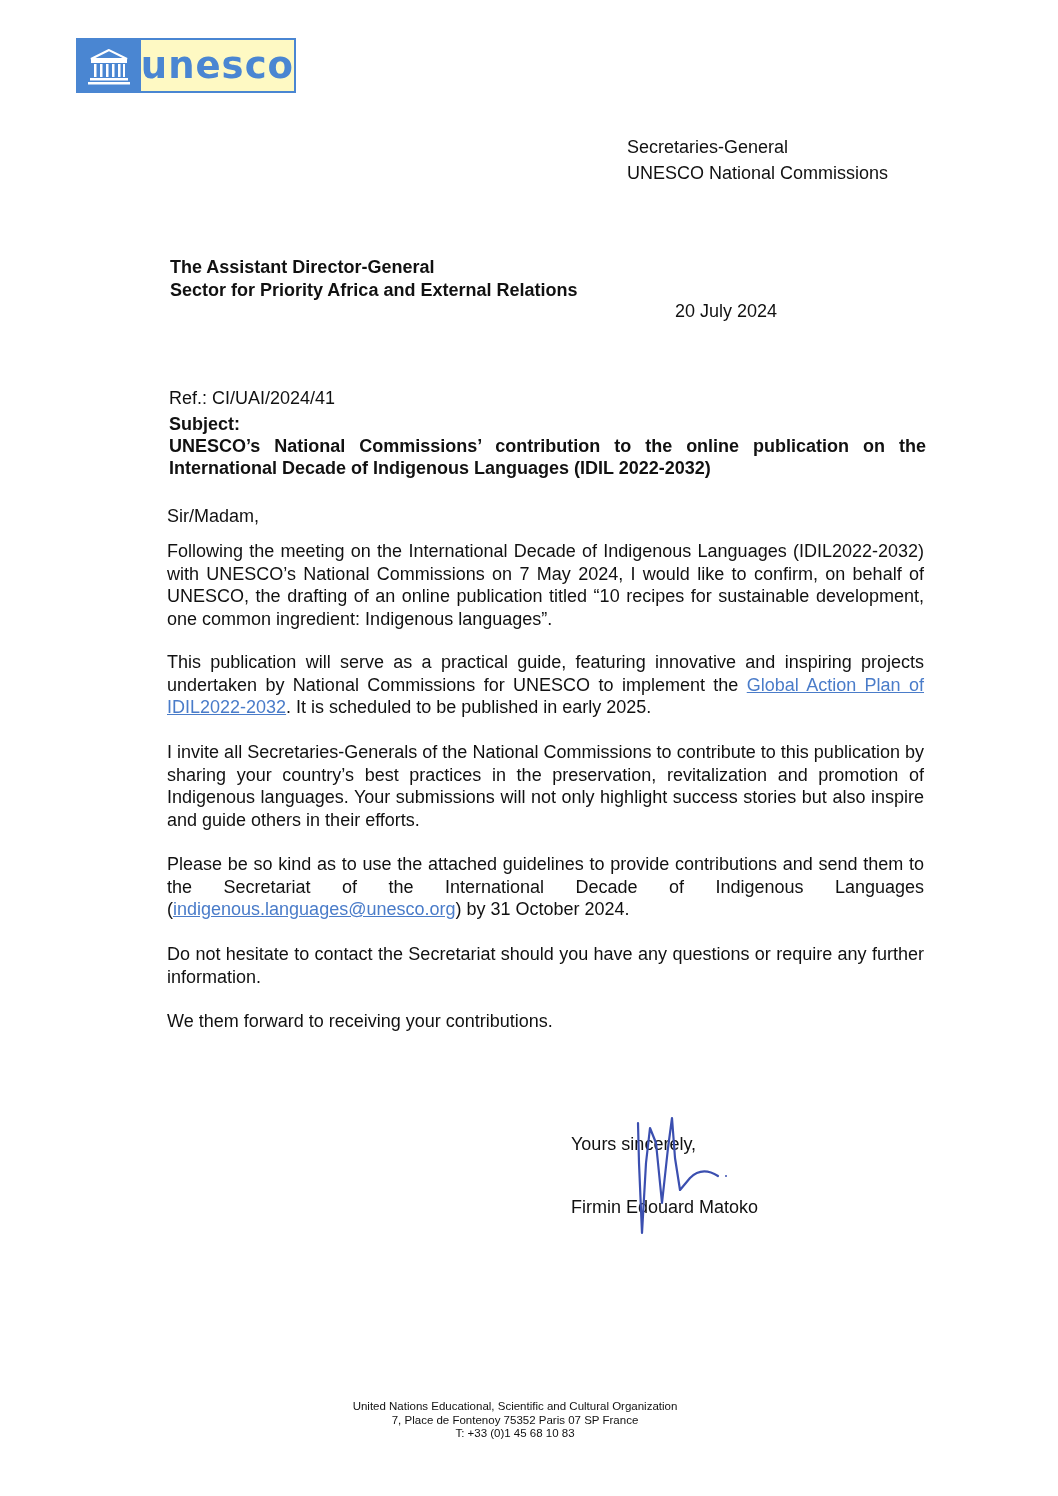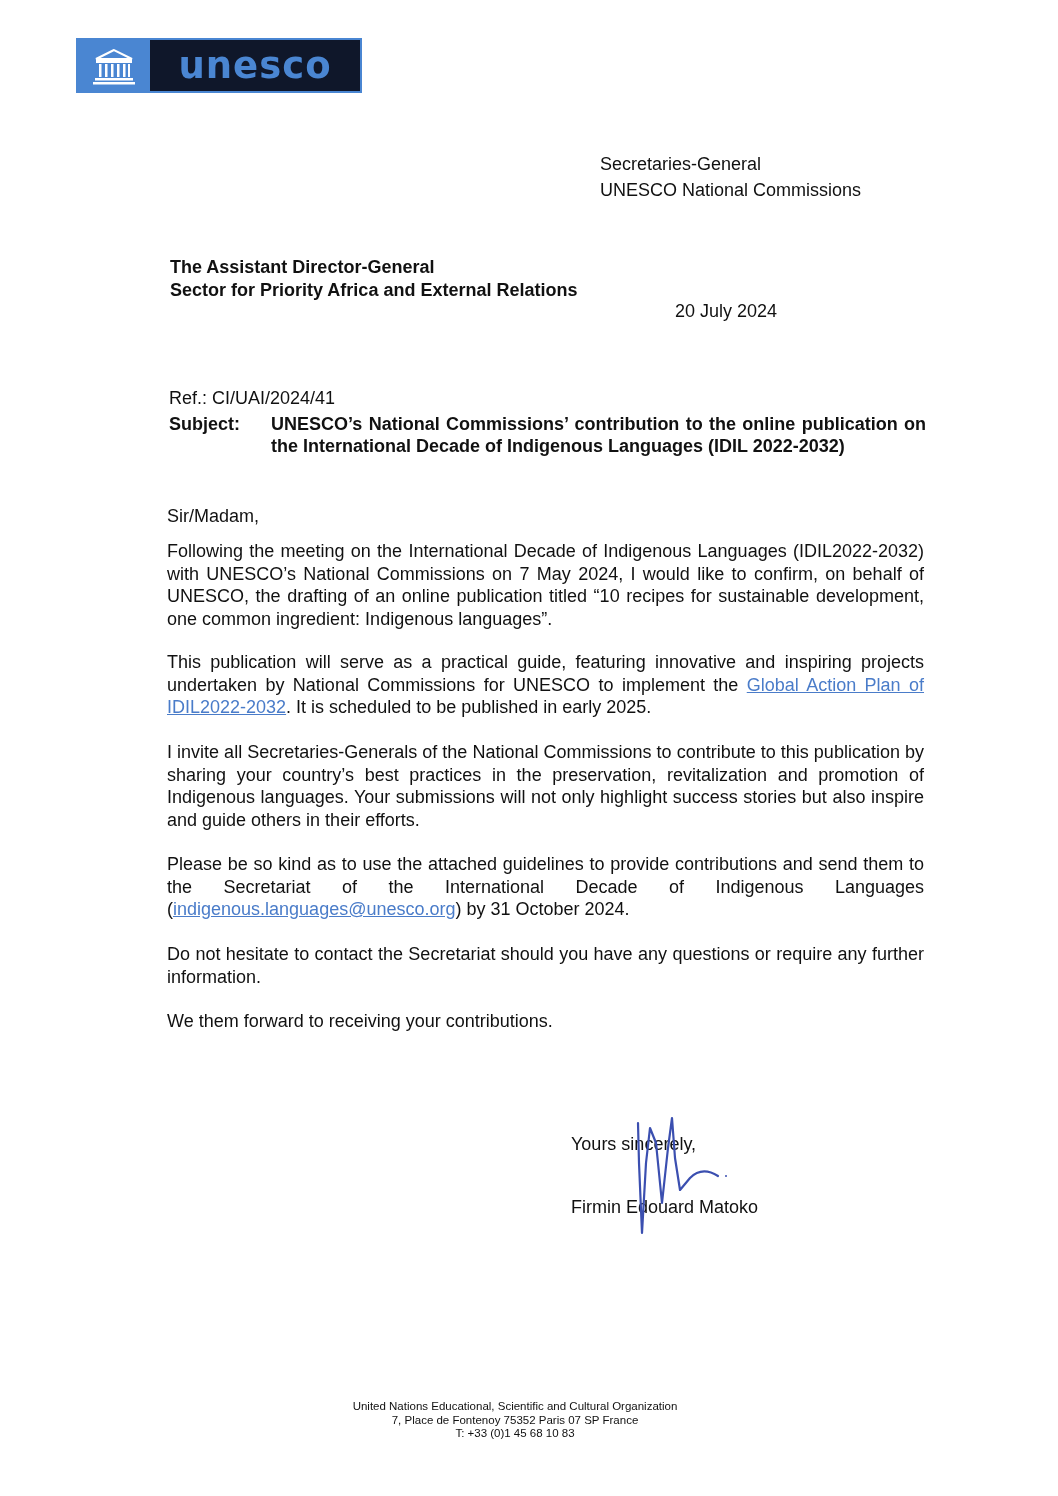--- a/index.html
+++ b/index.html
@@ -1,31 +1,31 @@
 <!DOCTYPE html>
 <html><head>
 <meta charset="utf-8">
 <style>
   html, body { margin: 0; padding: 0; background: #ffffff; }
   body { width: 1058px; height: 1496px; position: relative; overflow: hidden;
          font-family: "Liberation Sans", sans-serif; color: #111; }
-  .logo { position: absolute; left: 76px; top: 38px; width: 286px; height: 55px;
-          border: 2px solid #4a86d2; box-sizing: border-box; display: flex; background: #0f172a; }
+  .logo { position: absolute; left: 76px; top: 38px; width: 220px; height: 55px;
+          border: 2px solid #4a86d2; box-sizing: border-box; display: flex; background: #fef9c3; }
   .logo-emblem { width: 72px; height: 100%; background: #4a86d2; display: flex;
                  align-items: center; justify-content: center; }
   .logo-word { flex: 1; display: flex; align-items: center; justify-content: center;
                color: #4a86d2; font-weight: bold; font-size: 37px; letter-spacing: 1px;
                font-family: "DejaVu Sans", sans-serif; }
   .abs { position: absolute; }
-  .recipient { left: 600px; top: 134px; font-size: 18px; line-height: 26px; margin-top: 17px; }
+  .recipient { left: 627px; top: 134px; font-size: 18px; line-height: 26px; }
   .sender { left: 170px; top: 256px; font-size: 18px; line-height: 23px; font-weight: bold; }
   .date { left: 675px; top: 301px; font-size: 18px; }
   .ref { left: 169px; top: 388px; font-size: 18px; }
   .subject { left: 169px; top: 413px; width: 757px; font-size: 18px; line-height: 22px;
-             font-weight: bold; display: flex; }
+             font-weight: bold; display: flex; flex-direction: column; }
   .subject-label { width: 102px; flex: none; }
   .subject-text { flex: 1; text-align: justify; }
   .para { left: 167px; width: 757px; font-size: 18px; line-height: 22.5px; text-align: justify; }
   .link { color: #4a7cc9; text-decoration: underline; }
   .closing { left: 571px; top: 1134px; font-size: 18px; }
   .signature { left: 610px; top: 1108px; width: 130px; height: 130px; }
   .signer { left: 571px; top: 1197px; font-size: 18px; }
   .footer { left: 0; width: 1030px; top: 1400px; text-align: center; font-size: 11.5px;
             line-height: 13.5px; }
 </style>

